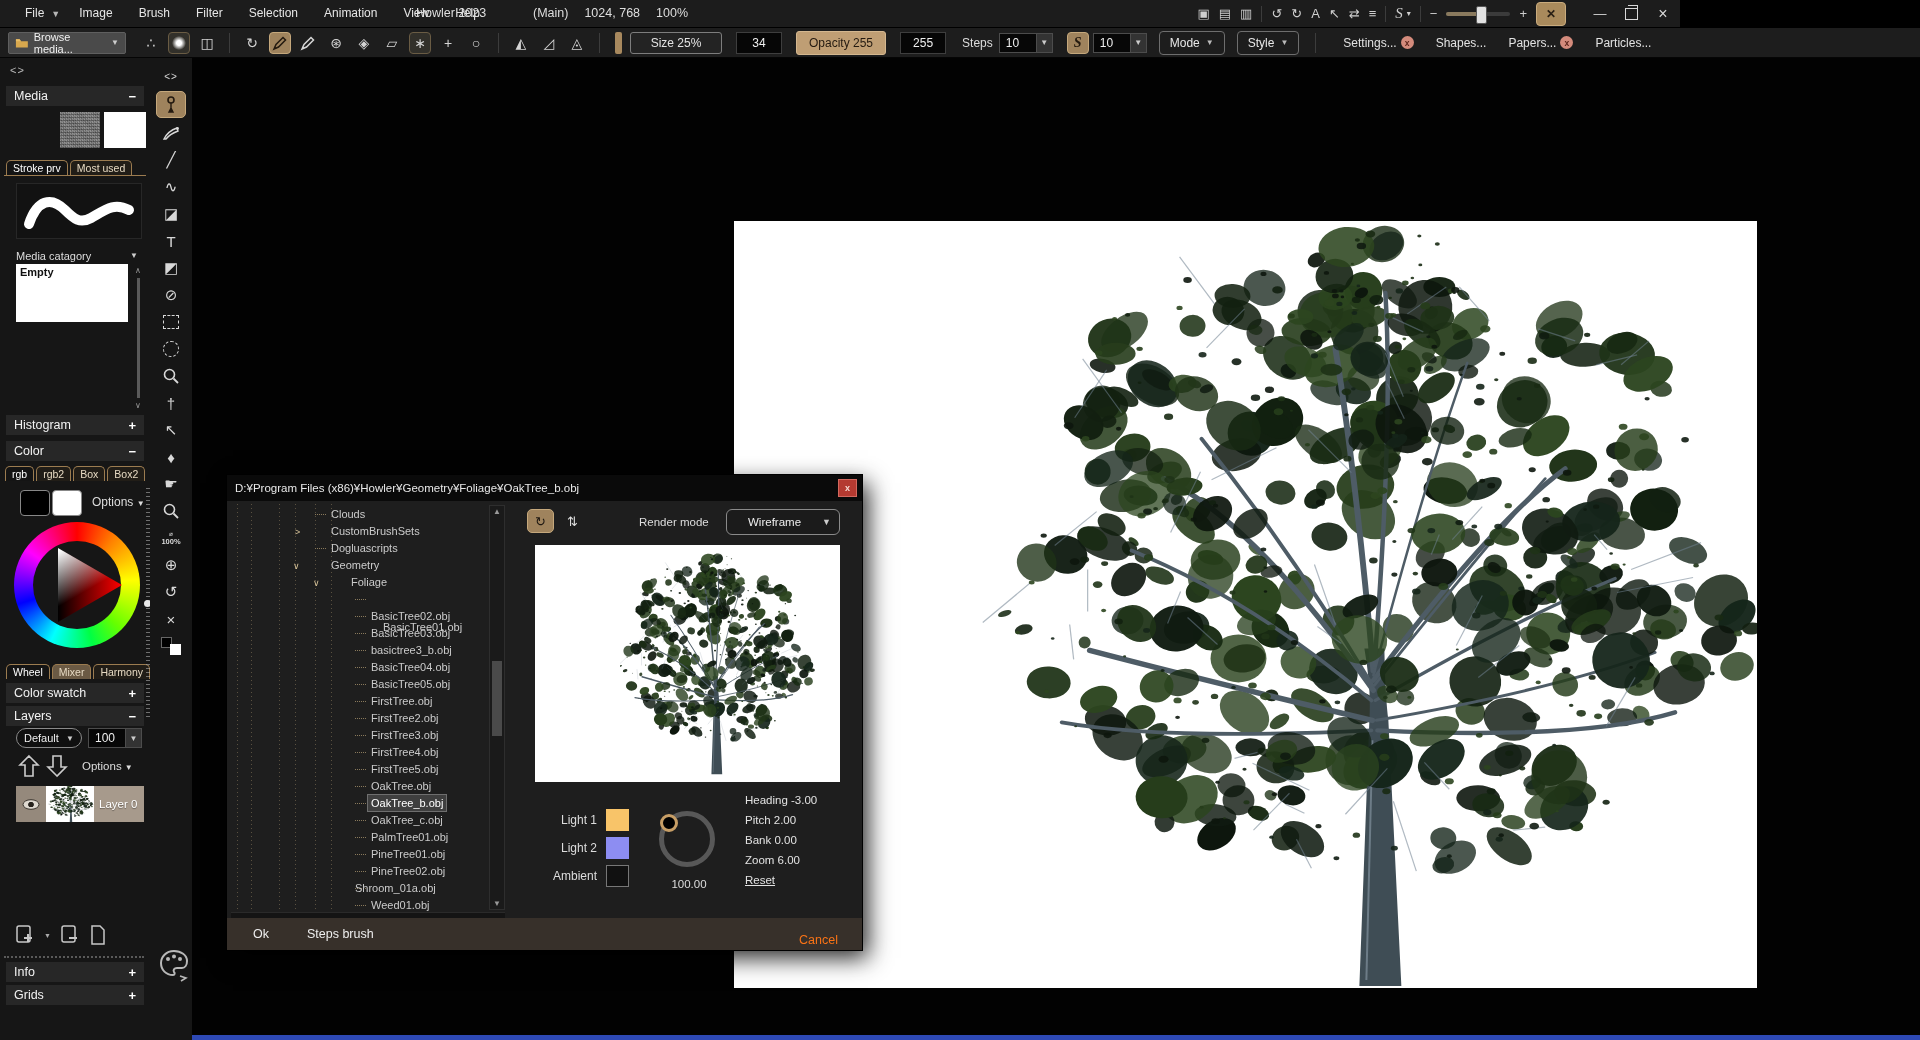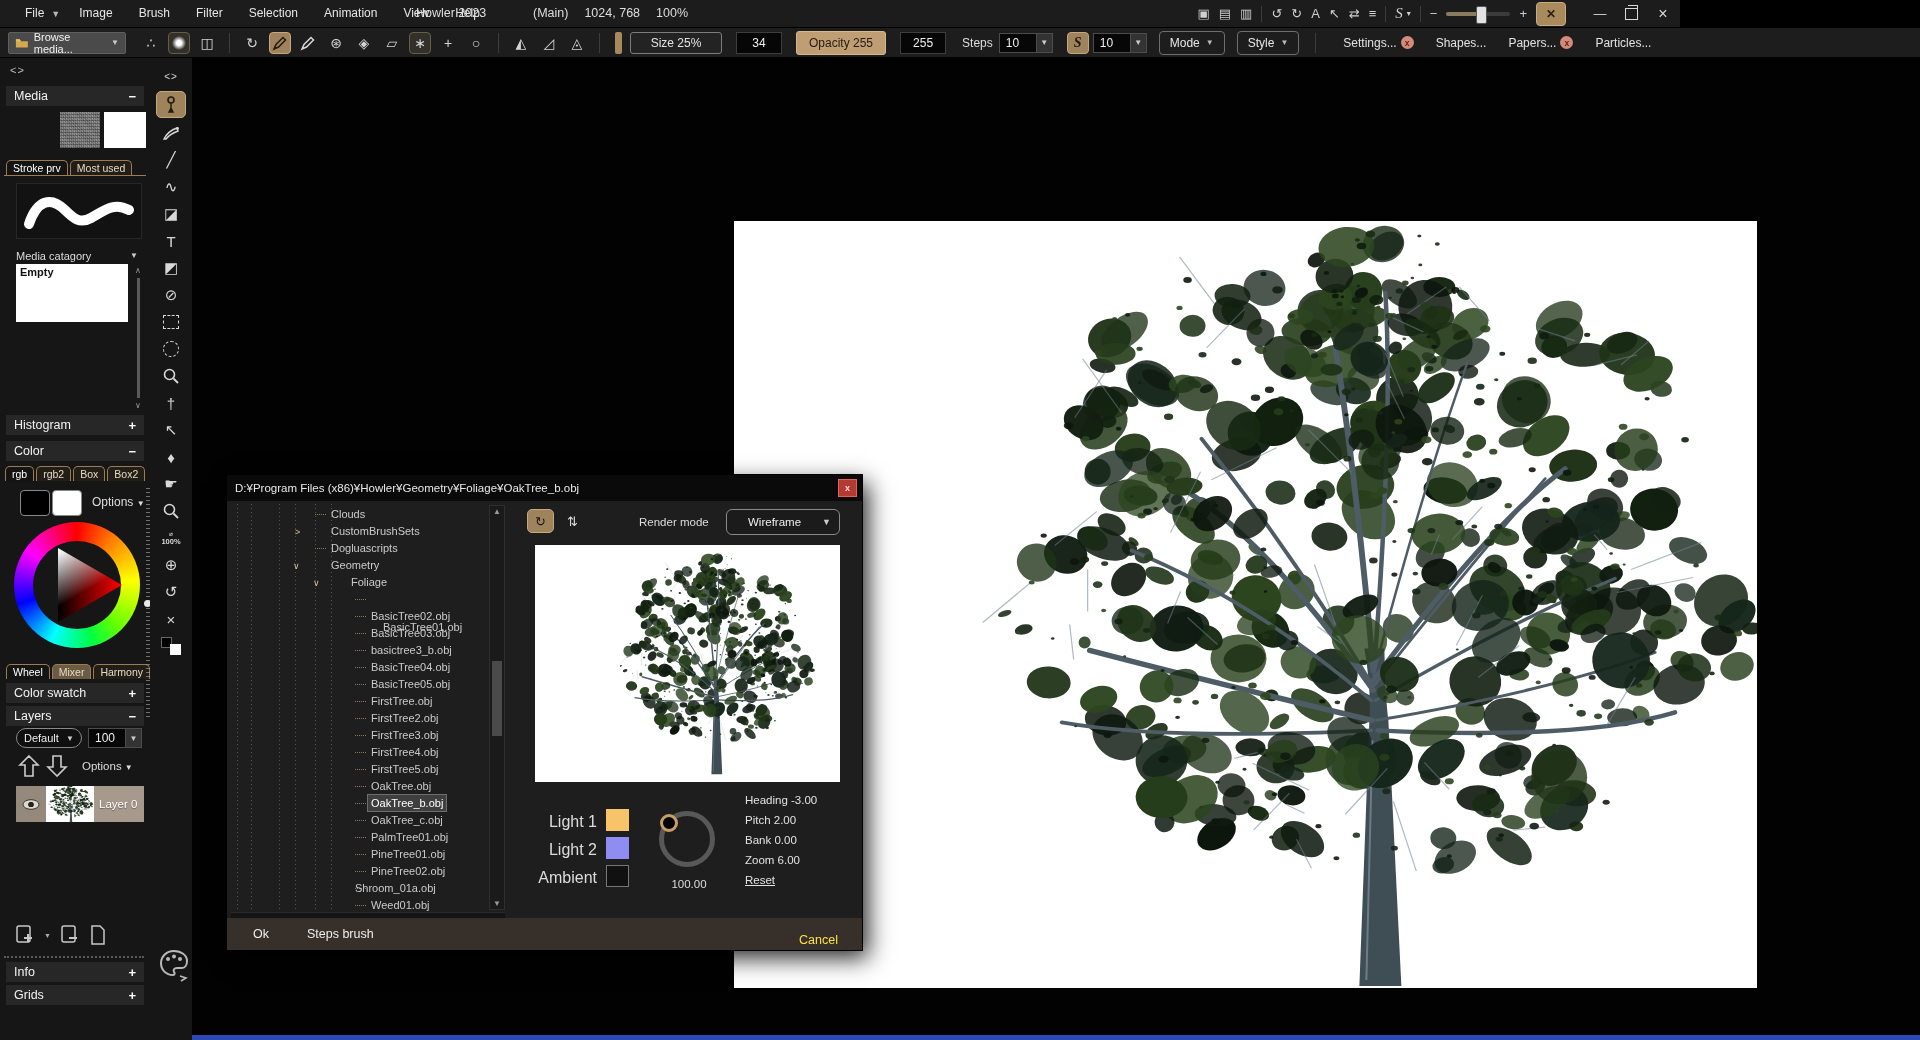--- a/index.html
+++ b/index.html
@@ -86,32 +86,32 @@
   #tree-hscroll{position:absolute;left:4px;top:437px;width:274px;height:7px;background:#141414;border-top:1px solid #2a2a2a;}
   .icon-btn{position:absolute;width:27px;height:24px;display:flex;align-items:center;justify-content:center;font-size:13px;color:#ddd;}
   .icon-btn.hl{background:#9f835d;border:1px solid #c5a87c;border-radius:5px;box-sizing:border-box;color:#1e1812;}
   #render-mode-label{position:absolute;left:412px;top:41px;font-size:11.5px;color:#ddd;}
   #render-mode-dd{position:absolute;left:499px;top:34px;width:114px;height:26px;border:1px solid #8a8a8a;border-radius:6px;background:#1b1b1b;display:flex;align-items:center;box-sizing:border-box;}
   #render-mode-dd .txt{flex:1;text-align:center;font-size:11.5px;color:#eee;}
   #render-mode-dd .caret{font-size:9px;color:#ccc;padding-right:8px;}
   #preview-box{position:absolute;left:308px;top:70px;width:305px;height:237px;background:#fff;overflow:hidden;}
   #preview-box svg{position:absolute;left:28%;top:3%;width:64%;height:94%;}
   .light-row{position:absolute;left:290px;width:120px;height:22px;}
-  .light-row .llab{position:absolute;right:40px;top:4px;font-size:16px;color:#ddd;margin-left:6px;}
+  .light-row .llab{position:absolute;right:40px;top:4px;font-size:12px;color:#ddd;margin-left:6px;}
   .light-row .lsw{position:absolute;right:8px;top:0;width:23px;height:22px;}
   #dial{position:absolute;left:432px;top:336px;width:56px;height:56px;border:5px solid #585858;border-radius:50%;box-sizing:border-box;}
   #dial-knob{position:absolute;left:-4px;top:-2px;width:18px;height:18px;border-radius:50%;background:#000;border:3px solid #c79e66;box-sizing:border-box;}
   #dial-value{position:absolute;left:434px;top:403px;width:56px;text-align:center;font-size:11.5px;color:#ddd;}
   #dlg-params{position:absolute;left:518px;top:315px;}
   #dlg-params .prm{font-size:11.5px;color:#e2e2e2;height:20px;line-height:20px;}
   #reset-link{font-size:11.5px;color:#e2e2e2;text-decoration:underline;height:20px;line-height:20px;}
   #dialog-bottom{position:absolute;left:0;top:443px;width:635px;height:32px;background:#37302a;display:flex;align-items:center;}
   #btn-ok{margin-left:26px;font-size:12.5px;color:#eee;}
   #btn-makebrush{margin-left:38px;font-size:12.5px;color:#eee;}
-  #btn-cancel{margin-left:auto;margin-right:24px;font-size:12.5px;color:#fde047;margin-top:12px;}
+  #btn-cancel{margin-left:auto;margin-right:24px;font-size:12.5px;color:#f97316;margin-top:12px;}
   
   .lens-svg{width:18px;height:18px;}
   .splitter{position:absolute;left:146px;top:430px;width:4px;height:230px;background-image:repeating-linear-gradient(rgba(200,200,200,.5) 0 1px,transparent 1px 4px);}
   .splitter .dot{position:absolute;left:-2px;top:112px;width:7px;height:7px;border-radius:50%;background:#e8e8e8;}
 </style>
 </head>
 <body>
 
 <div id="menubar">
   <div id="menu-items">

